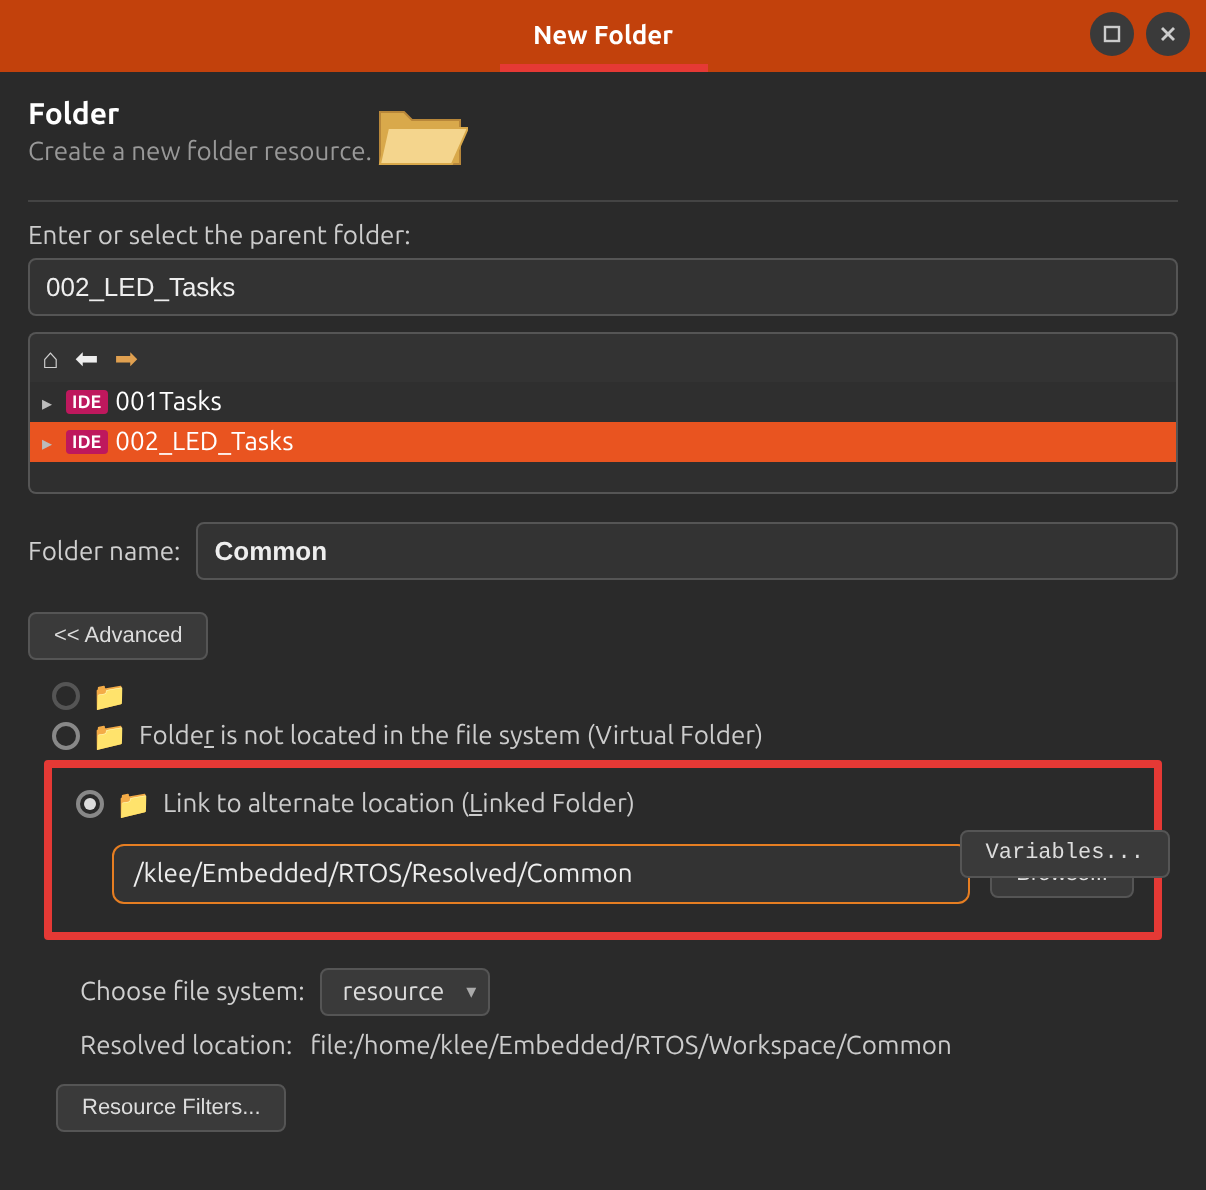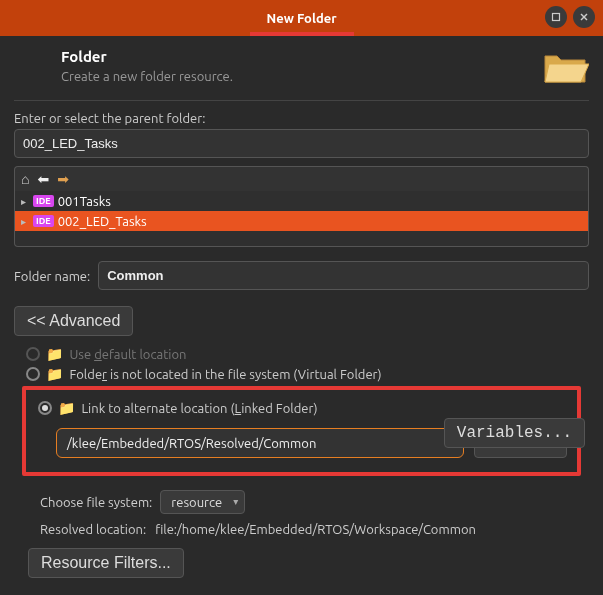--- a/index.html
+++ b/index.html
@@ -49,23 +49,21 @@
       background: #3a3a3a;
       display: flex;
       align-items: center;
       justify-content: center;
       color: #ccc;
       font-size: 11px;
     }
     .content { padding: 12px 14px 0 14px; }
     .hdr-row {
       display: flex;
-      justify-content: space-between;
       align-items: flex-start;
-      margin-left: 47px;
     }
     .hdr-title { color: #fff; font-size: 15px; font-weight: 600; margin-bottom: 4px; }
     .hdr-sub { color: #999; font-size: 13px; }
     .folder-icon-big {
       width: 48px; height: 40px;
       margin-top: -2px;
     }
     .sep { border-top: 1px solid #444; margin: 14px 0 10px 0; }
     .label { color: #ccc; margin-bottom: 4px; display: block; }
     .text-input {
@@ -100,37 +98,37 @@
     .tree-row {
       display: flex;
       align-items: center;
       gap: 4px;
       padding: 3px 6px;
       color: #fff;
       font-size: 13px;
     }
     .tree-row .chev { color: #bbb; font-size: 10px; width: 8px;}
     .tree-row .ide-badge {
-      background: #d946ef;
+      background: #be185d;
       color: #fff;
       font-size: 9px;
       font-weight: bold;
       padding: 1px 3px;
       border-radius: 2px;
     }
     .tree-row.sel { background: #e95420; color: #fff; }
     .name-row { display: flex; align-items: center; gap: 8px; margin-top: 14px; }
     .name-row input { flex: 1; font-weight: bold; }
     .btn {
       background: #3a3a3a;
       border: 1px solid #555;
       border-radius: 4px;
       color: #ddd;
       padding: 5px 12px;
-      font-size: 16px;
+      font-size: 11px;
       cursor: pointer;
     }
     .adv-btn { margin-top: 16px; margin-bottom: 8px; }
     .radio-row {
       display: flex;
       align-items: center;
       gap: 6px;
       padding: 2px 0 2px 12px;
       color: #ccc;
     }
@@ -255,23 +253,20 @@
   <div class="name-row">
     <span>Folder name:</span>
     <input class="text-input" value="Common" style="">
   </div>
 
   <button class="btn adv-btn">&lt;&lt; Advanced</button>
 
   <div class="radio-row disabled">
     <span class="radio"></span>
     <span class="folder-sm">📁</span>
-    <span>
-      <span>Use </span><u class="ul">d</u><span>efault location</span>
-    </span>
   </div>
 
   <div class="radio-row" style="margin-bottom:0">
     <span class="radio"></span>
     <span class="folder-sm">📁</span>
     <span>
       <span>Folde</span><u class="ul">r</u><span> is not located in the file system (Virtual Folder)</span>
     </span>
   </div>
 

